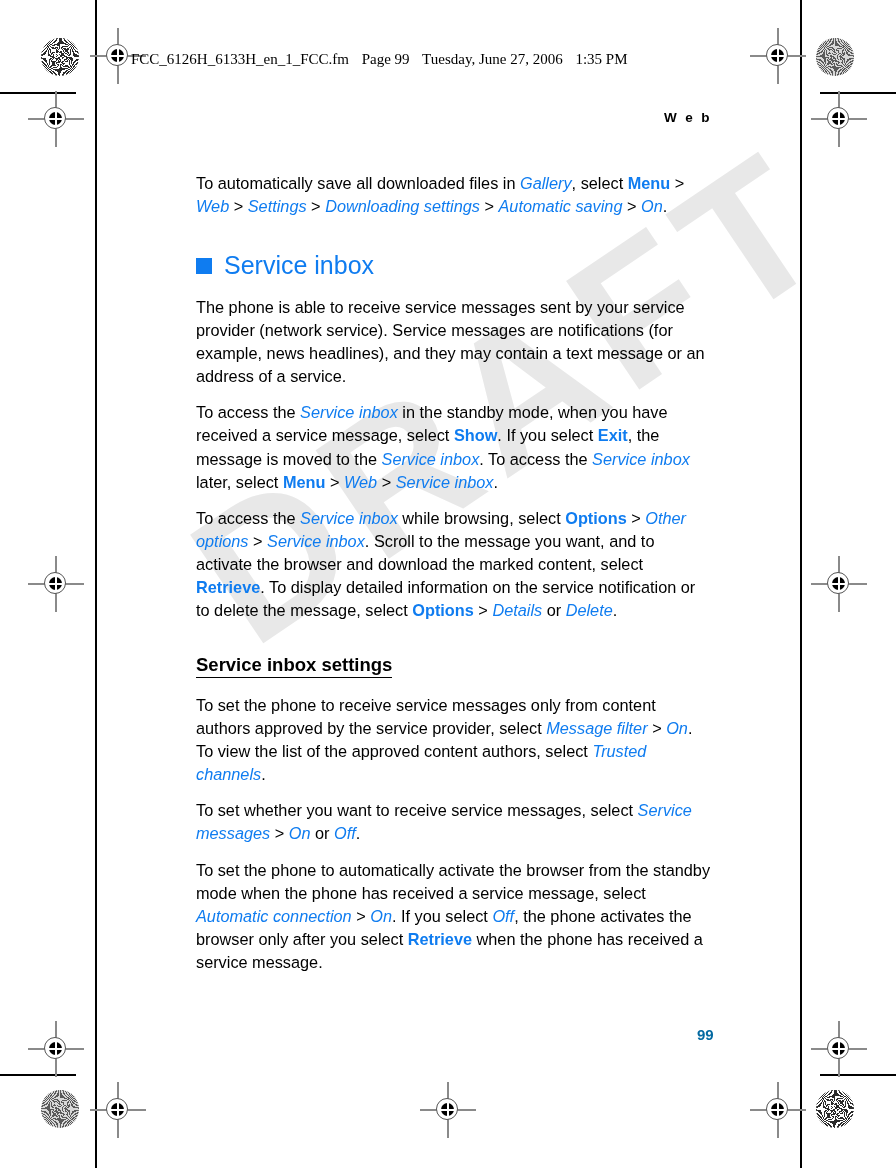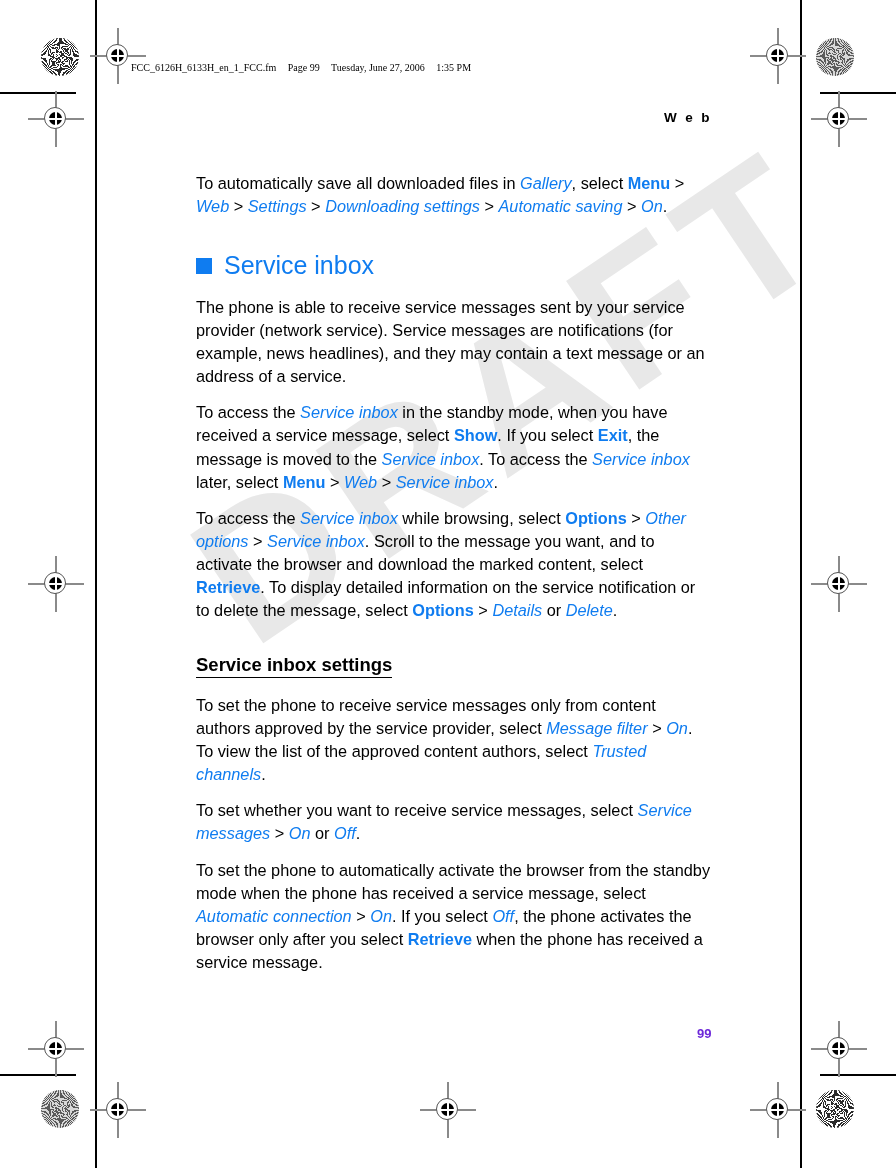--- a/index.html
+++ b/index.html
@@ -75,23 +75,23 @@
   .rosette.blur {
     background:
       repeating-conic-gradient(#5a5a5a 0deg 2.6deg, #d8d8d8 2.6deg 5.2deg);
     filter: blur(0.4px);
   }
 
   
   .file-slug {
     position: absolute;
     left: 131px;
-    top: 62px;
+    top: 51px;
     font-family: "Liberation Serif", serif;
-    font-size: 10px;
+    font-size: 15px;
     color: #000000;
     white-space: nowrap;
   }
   .file-slug span { margin-right: 9px; }
   .file-slug span:last-child { margin-right: 0; }
 
   
   .watermark {
     position: absolute;
     left: 168px;
@@ -176,23 +176,23 @@
     color: #0f7cf0;
     font-weight: bold;
   }
   .sep { color: #000000; }
 
   
   .folio {
     position: absolute;
     left: 697px;
     top: 1026px;
-    font-size: 13px;
-    font-weight: bold;
-    color: #6d28d9;
+    font-size: 15px;
+    font-weight: bold;
+    color: #0369a1;
   }
 </style>
 </head>
 <body>
 
 <div class="page">
 
   <div class="rule rule-v-left"></div>
   <div class="rule rule-v-right"></div>
   <div class="rule rule-h-tl"></div>

